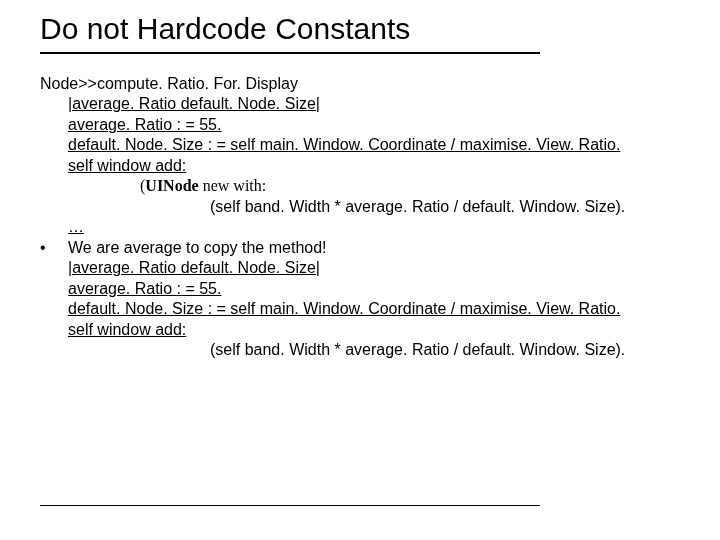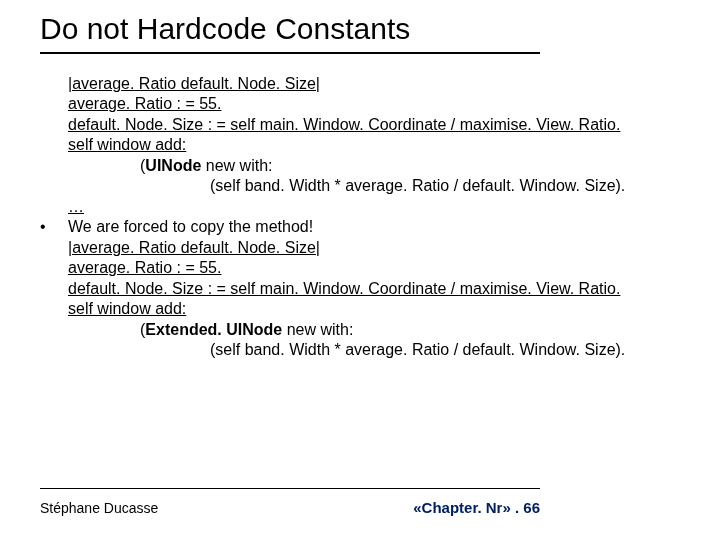--- a/index.html
+++ b/index.html
@@ -43,21 +43,21 @@
     left: 40px;
     right: 40px;
     top: 74px;
     font-size: 16px;
     line-height: 1.28;
   }
   .code-line {
     white-space: pre;
   }
   .indent1 { padding-left: 28px; text-decoration: underline; }
-  .indent2 { padding-left: 100px; }
+  .indent2 { padding-left: 100px; font-family: Liberation Serif, serif; }
   .indent3 { padding-left: 170px; }
   .bullet-row {
     display: flex;
   }
   .bullet-mark {
     width: 28px;
     flex: 0 0 28px;
     display: inline-block;
   }
   .bold { font-weight: 700; }
@@ -86,42 +86,38 @@
 </head>
 <body>
 <div class="slide">
 
   <div class="title-wrap">
     <h1 class="title">Do not Hardcode Constants</h1>
     <hr class="title-rule">
   </div>
 
   <div class="body">
+    <div class="code-line">Node&gt;&gt;compute. Ratio. For. Display</div>
     <div class="code-line indent1">|average. Ratio default. Node. Size|</div>
     <div class="code-line indent1">average. Ratio : = 55.</div>
     <div class="code-line indent1">default. Node. Size : = self main. Window. Coordinate / maximise. View. Ratio.</div>
     <div class="code-line indent1">self window add:</div>
     <div class="code-line indent2"><span>(</span><span class="bold">UINode</span><span> new with:</span></div>
     <div class="code-line indent3">(self band. Width * average. Ratio / default. Window. Size).</div>
     <div class="code-line indent1">…</div>
 
     <div class="bullet-row">
       <span class="bullet-mark">•</span>
-      <span>We are forced to copy the method!</span>
+      <span>We are average to copy the method!</span>
     </div>
 
     <div class="code-line indent1">|average. Ratio default. Node. Size|</div>
     <div class="code-line indent1">average. Ratio : = 55.</div>
     <div class="code-line indent1">default. Node. Size : = self main. Window. Coordinate / maximise. View. Ratio.</div>
     <div class="code-line indent1">self window add:</div>
-    <div class="code-line indent2"><span>(</span><span class="bold">Extended. UINode</span><span> new with:</span></div>
     <div class="code-line indent3">(self band. Width * average. Ratio / default. Window. Size).</div>
   </div>
 
   <div class="footer">
     <hr class="footer-rule">
-    <div class="footer-row">
-      <span class="author">Stéphane Ducasse</span>
-      <span class="pager navy">«Chapter. Nr» . 66</span>
-    </div>
   </div>
 
 </div>
 
 </body></html>

